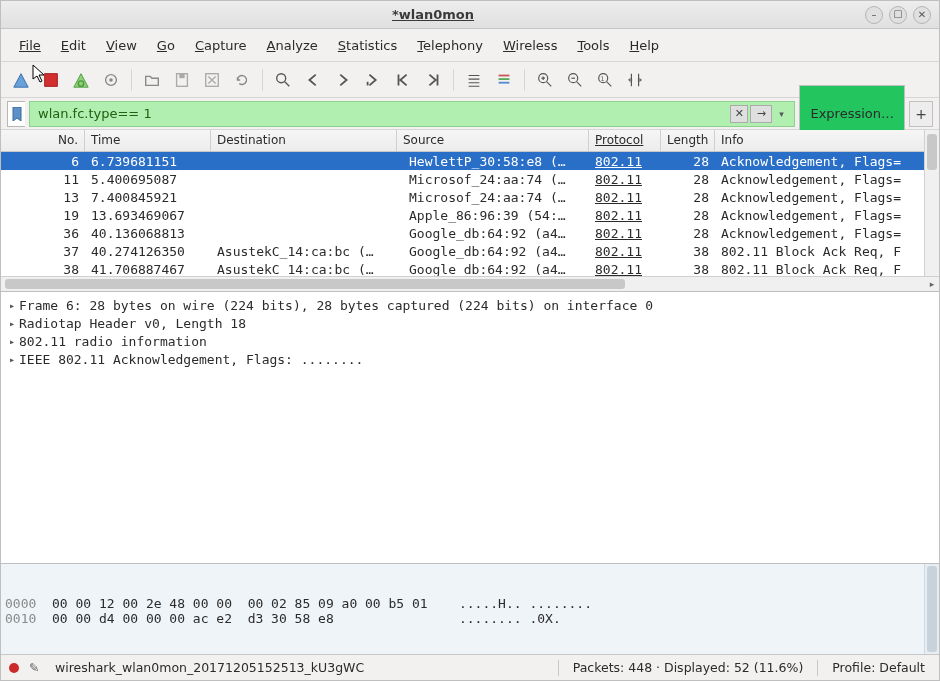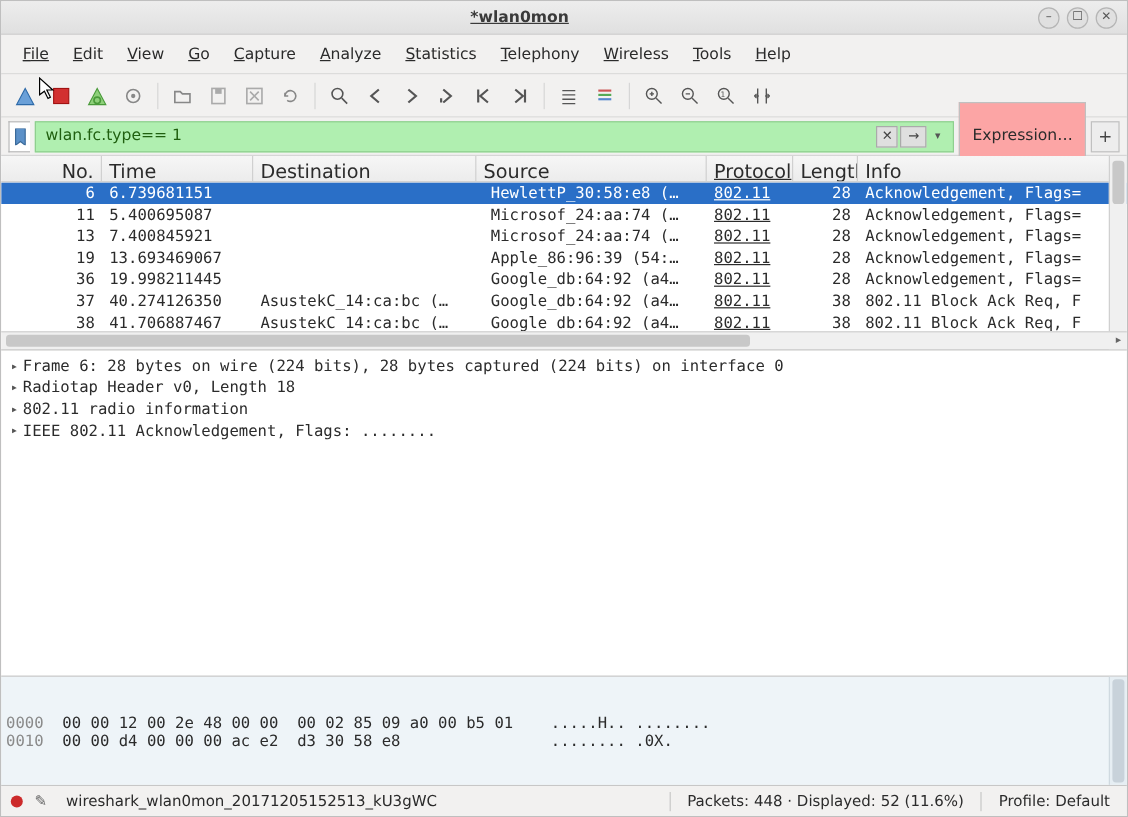--- a/index.html
+++ b/index.html
@@ -93,39 +93,39 @@
   .filter-go {
     width: 22px; height: 18px; background: #dfdfdf;
     border: 1px solid #aaa; display:flex; align-items:center; justify-content:center;
     font-size: 11px; color:#444; margin-left: 2px; cursor: pointer;
   }
   .filter-dd {
     width: 14px; height: 18px; display:flex; align-items:center; justify-content:center;
     font-size: 9px; color:#555; margin-left: 2px;
   }
   .expr-btn {
-    padding: 20px 10px; border: 1px solid #c0c0c0; background: #fca5a5;
+    padding: 20px 10px; border: 1px solid #c0c0c0; background: #22c55e;
     cursor: pointer; display:flex; align-items:center;
   }
   .plus-btn {
     width: 24px; height: 26px; border: 1px solid #c0c0c0; background: #ededed;
     display:flex; align-items:center; justify-content:center; cursor:pointer;
     font-size: 14px; color:#444;
   }
   
   .packet-list {
     background: #ffffff;
     position: relative;
     border-bottom: 1px solid #bfbfbf;
   }
   .pl-header {
     display: flex; height: 22px;
     background: linear-gradient(#f6f6f6,#ececec);
     border-bottom: 1px solid #c7c7c7;
-    font-size: 16px; color: #2b2b2b;
+    font-size: 12px; color: #2b2b2b;
     position: relative;
   }
   .pl-header .col {
     border-right: 1px solid #d0d0d0;
     padding: 3px 6px;
     overflow: hidden; white-space: nowrap;
   }
   .pl-body {
     font-family: "DejaVu Sans Mono", "Liberation Mono", monospace;
     font-size: 13px;
@@ -436,21 +436,21 @@
           <div class="cell col-no">19</div>
           <div class="cell col-time">13.693469067</div>
           <div class="cell col-src"></div>
           <div class="cell col-dest">Apple_86:96:39 (54:…</div>
           <div class="cell col-proto">802.11</div>
           <div class="cell col-len">28</div>
           <div class="cell col-info">Acknowledgement, Flags=</div>
         </div>
         <div class="pl-row">
           <div class="cell col-no">36</div>
-          <div class="cell col-time">19.998211445</div>
+          <div class="cell col-time">40.136068813</div>
           <div class="cell col-src"></div>
           <div class="cell col-dest">Google_db:64:92 (a4…</div>
           <div class="cell col-proto">802.11</div>
           <div class="cell col-len">28</div>
           <div class="cell col-info">Acknowledgement, Flags=</div>
         </div>
         <div class="pl-row">
           <div class="cell col-no">37</div>
           <div class="cell col-time">40.274126350</div>
           <div class="cell col-src">AsustekC_14:ca:bc (…</div>

